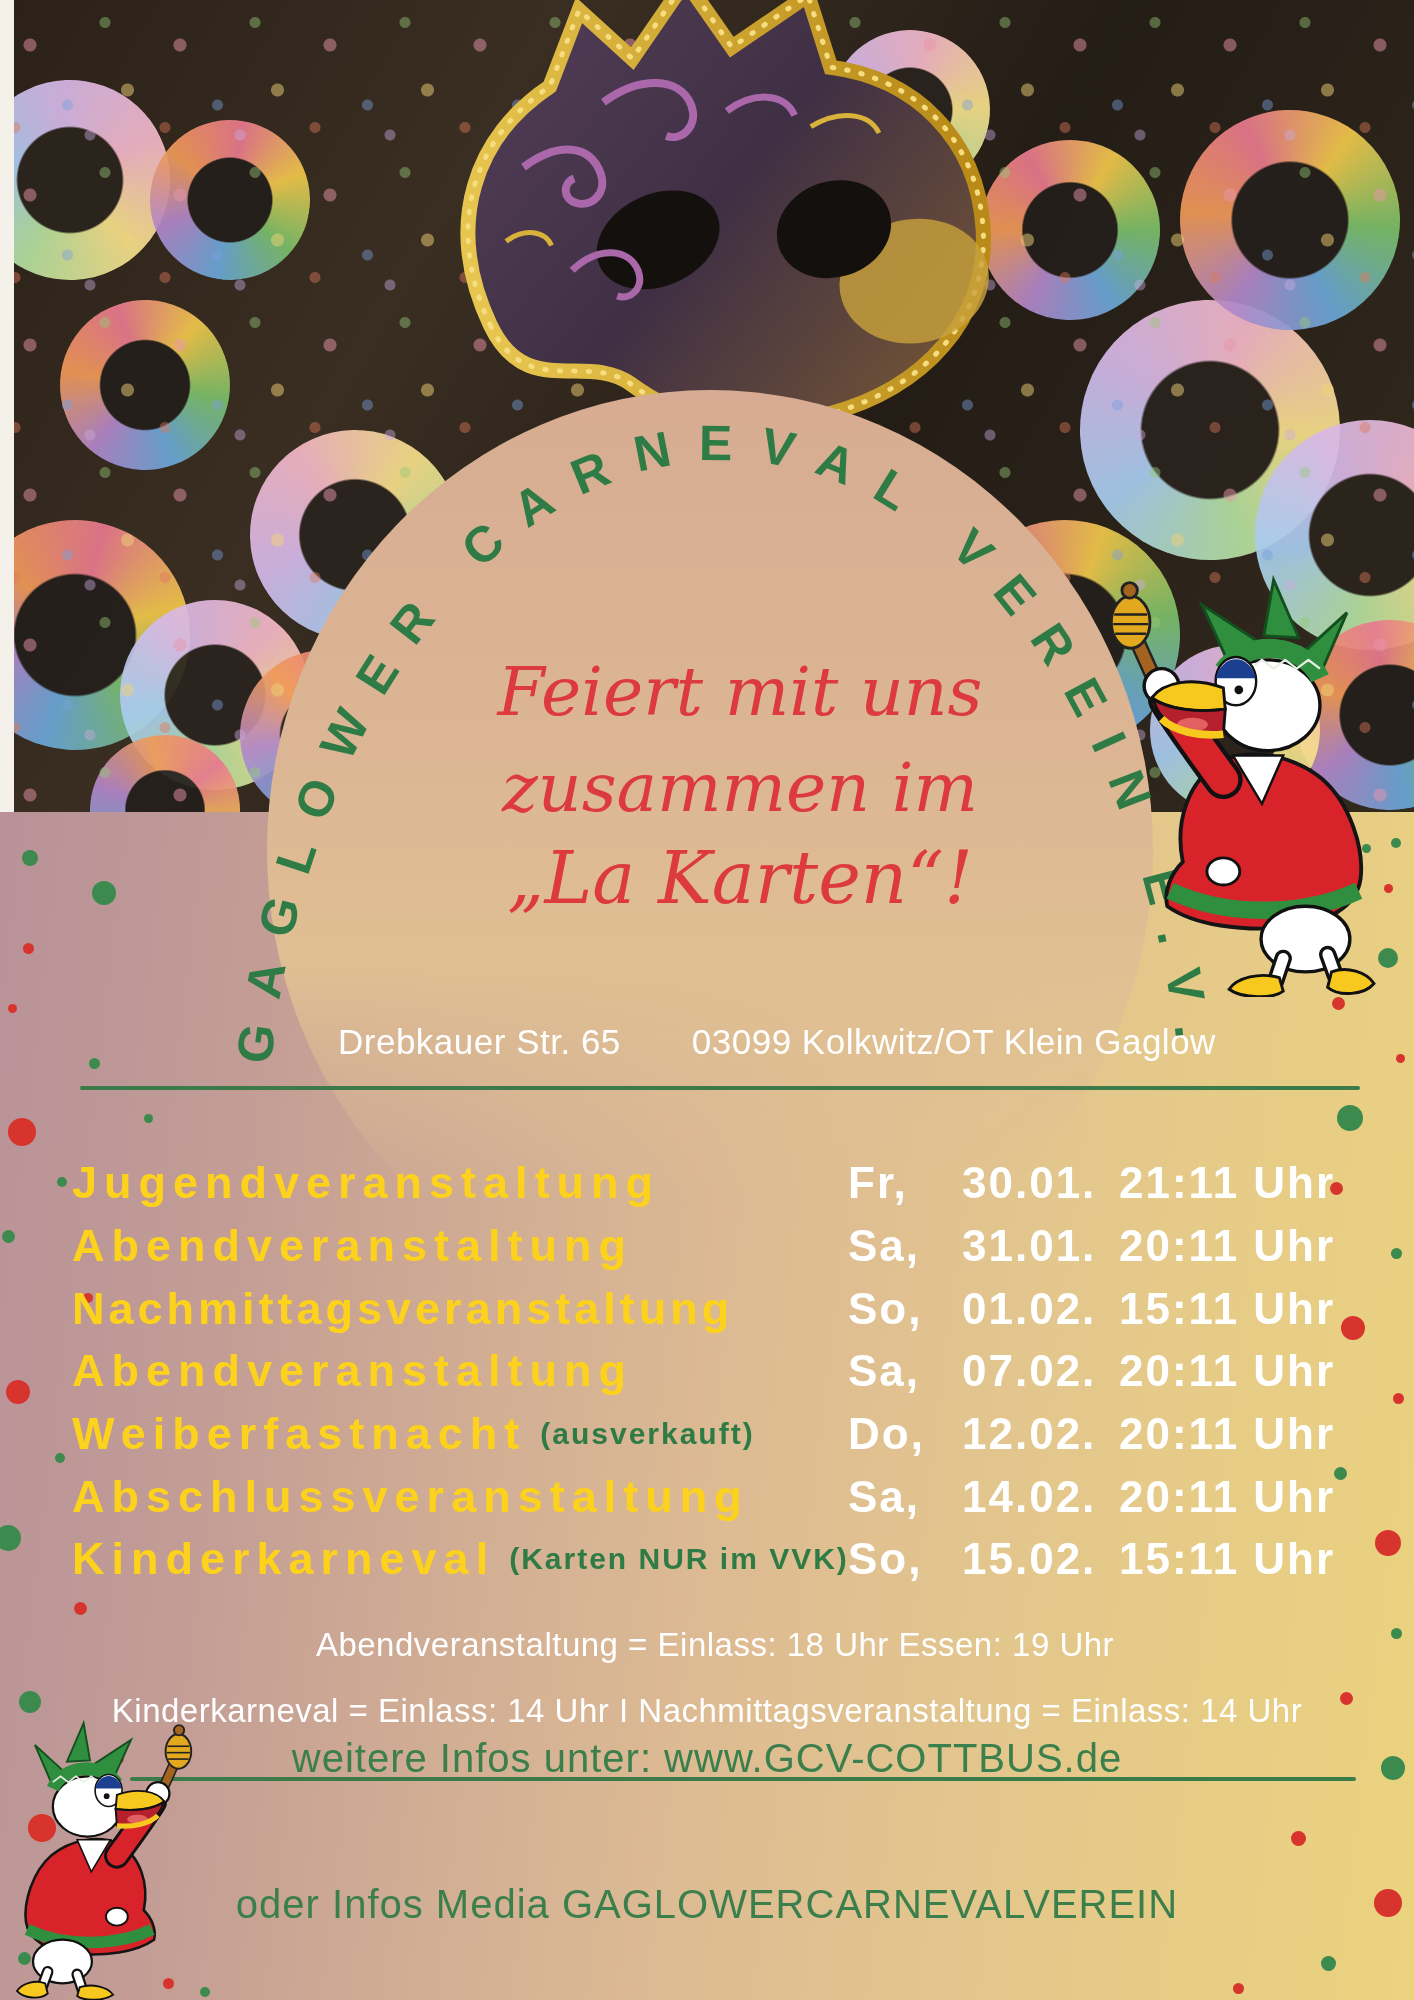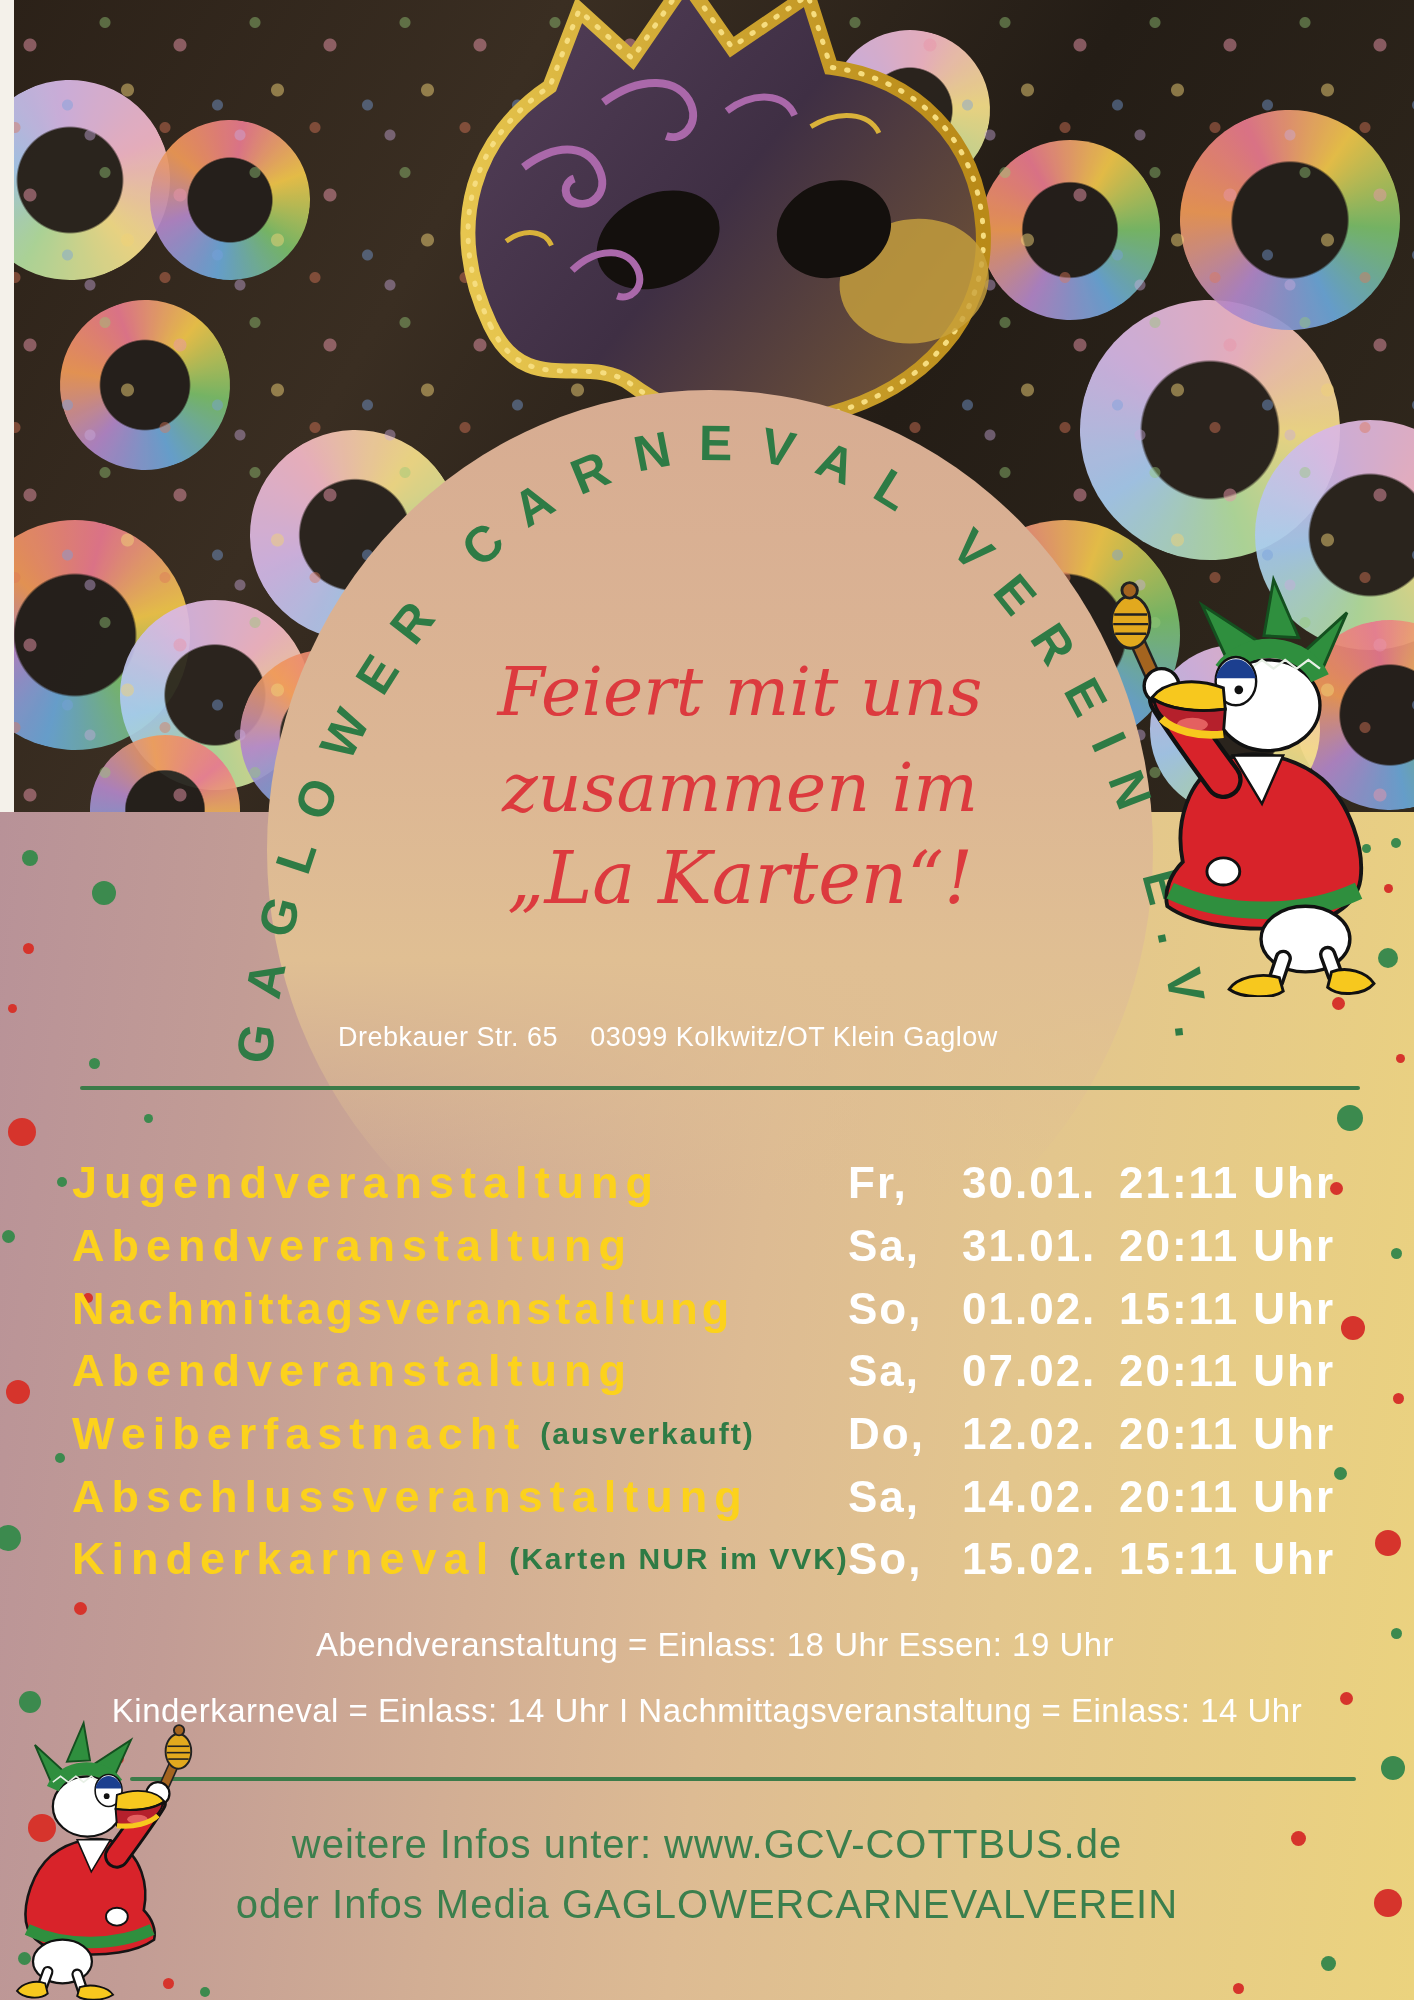--- a/index.html
+++ b/index.html
@@ -44,22 +44,22 @@
     letter-spacing:26px;fill:#2e7b45;
   }
   
   .tagline{position:absolute;left:390px;width:700px;text-align:center;z-index:4;
     font-family:"DejaVu Serif",serif;font-style:italic;color:#dc3a3e;}
   .tl1{top:652px;font-size:68px;}
   .tl2{top:748px;font-size:68px;}
   .tl3{top:836px;font-size:72px;}
   .tl4{top:926px;font-size:52px;}
   
-  .address{position:absolute;left:338px;top:1022px;display:flex;gap:32px;z-index:4;
-    color:#ffffff;font-size:27px;letter-spacing:.5px;}
+  .address{position:absolute;left:338px;top:1022px;display:flex;gap:71px;z-index:4;
+    color:#ffffff;font-size:35px;letter-spacing:.5px;}
   .divider{position:absolute;height:4px;background:#3b7b49;border-radius:2px;z-index:4;}
   .div1{left:80px;top:1086px;width:1280px;}
   .div2{left:130px;top:1777px;width:1226px;}
   
   .events{position:absolute;left:72px;top:1152px;width:1300px;z-index:4;}
   .event-row{position:relative;height:62.7px;display:flex;align-items:center;}
   .ev-name{font-size:45px;font-weight:700;letter-spacing:7px;color:#fcd21c;white-space:nowrap;}
   .ev-name.tight{letter-spacing:4px;}
   .ev-note{font-size:30px;font-weight:700;letter-spacing:2px;color:#2e7b45;margin-left:14px;white-space:nowrap;}
   .ev-day,.ev-date,.ev-time{position:absolute;top:50%;transform:translateY(-50%);
@@ -67,21 +67,21 @@
   .ev-day{left:776px;}
   .ev-date{left:890px;}
   .ev-time{left:1047px;}
   
   .note-line{position:absolute;left:0;width:1414px;text-align:center;color:#ffffff;
     font-size:33px;letter-spacing:.5px;z-index:4;}
   .nl1{top:1626px;padding-left:8px;}
   .nl2{top:1692px;}
   .footer-line{position:absolute;left:0;width:1414px;text-align:center;color:#3b7f4d;
     font-size:40px;letter-spacing:1px;z-index:4;}
-  .fl1{top:1822px;}
+  .fl1{top:1736px;}
   .fl2{top:1882px;}
   
   .dot{position:absolute;border-radius:50%;z-index:1;}
   
   .duck{position:absolute;z-index:6;}
   .duck-tr{left:1078px;top:572px;width:310px;height:425px;}
   .duck-bl{left:8px;top:1718px;width:205px;height:282px;transform:scaleX(-1);}
 </style>
 </head>
 <body>

